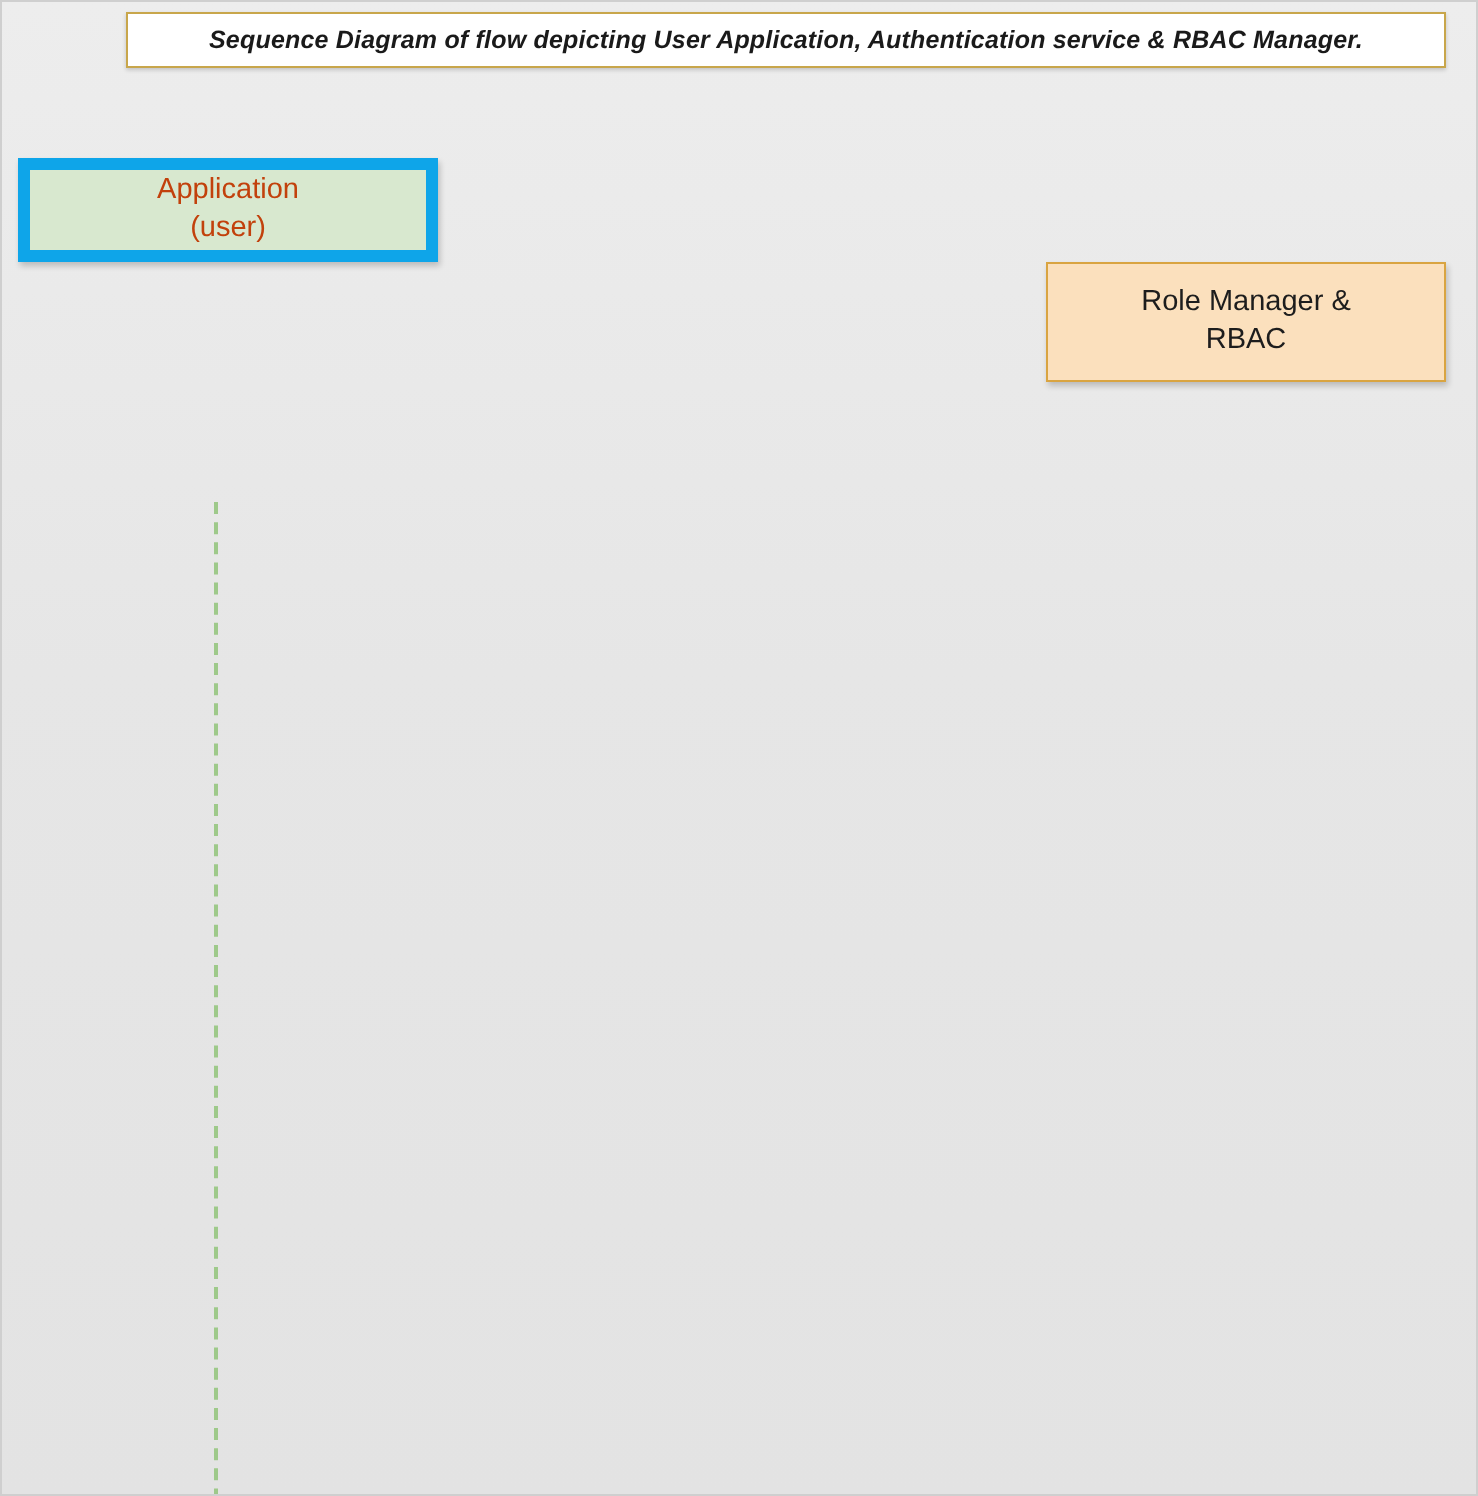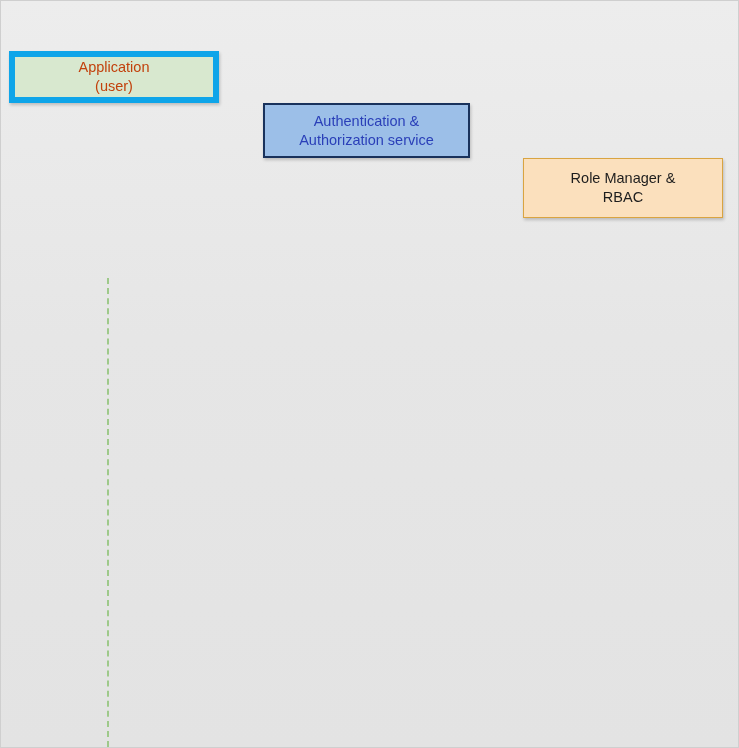--- a/index.html
+++ b/index.html
@@ -59,30 +59,29 @@
 
   
   .lifeline{position:absolute;width:0;border-left-width:2px;border-left-style:dashed;}
   .lifeline-app{left:106px;top:110px;height:620px;border-color:#9ec98a;}
 </style>
 </head>
 <body>
 
 <div id="canvas">
 
+  <div class="title-banner">
+    <span>Sequence Diagram of flow depicting User Application, Authentication service &amp; RBAC Manager.</span>
+  </div>
 
   <div class="actor actor-app">
     <span class="l1">Application</span>
     <span class="l2">(user)</span>
   </div>
 
-  <div class="actor actor-auth">
-    <span class="l1">Authentication &amp;</span>
-    <span class="l2">Authorization service</span>
-  </div>
 
   <div class="actor actor-rbac">
     <span class="l1">Role Manager &amp;</span>
     <span class="l2">RBAC</span>
   </div>
 
   <div class="lifeline lifeline-app"></div>
 
 </div>
 

